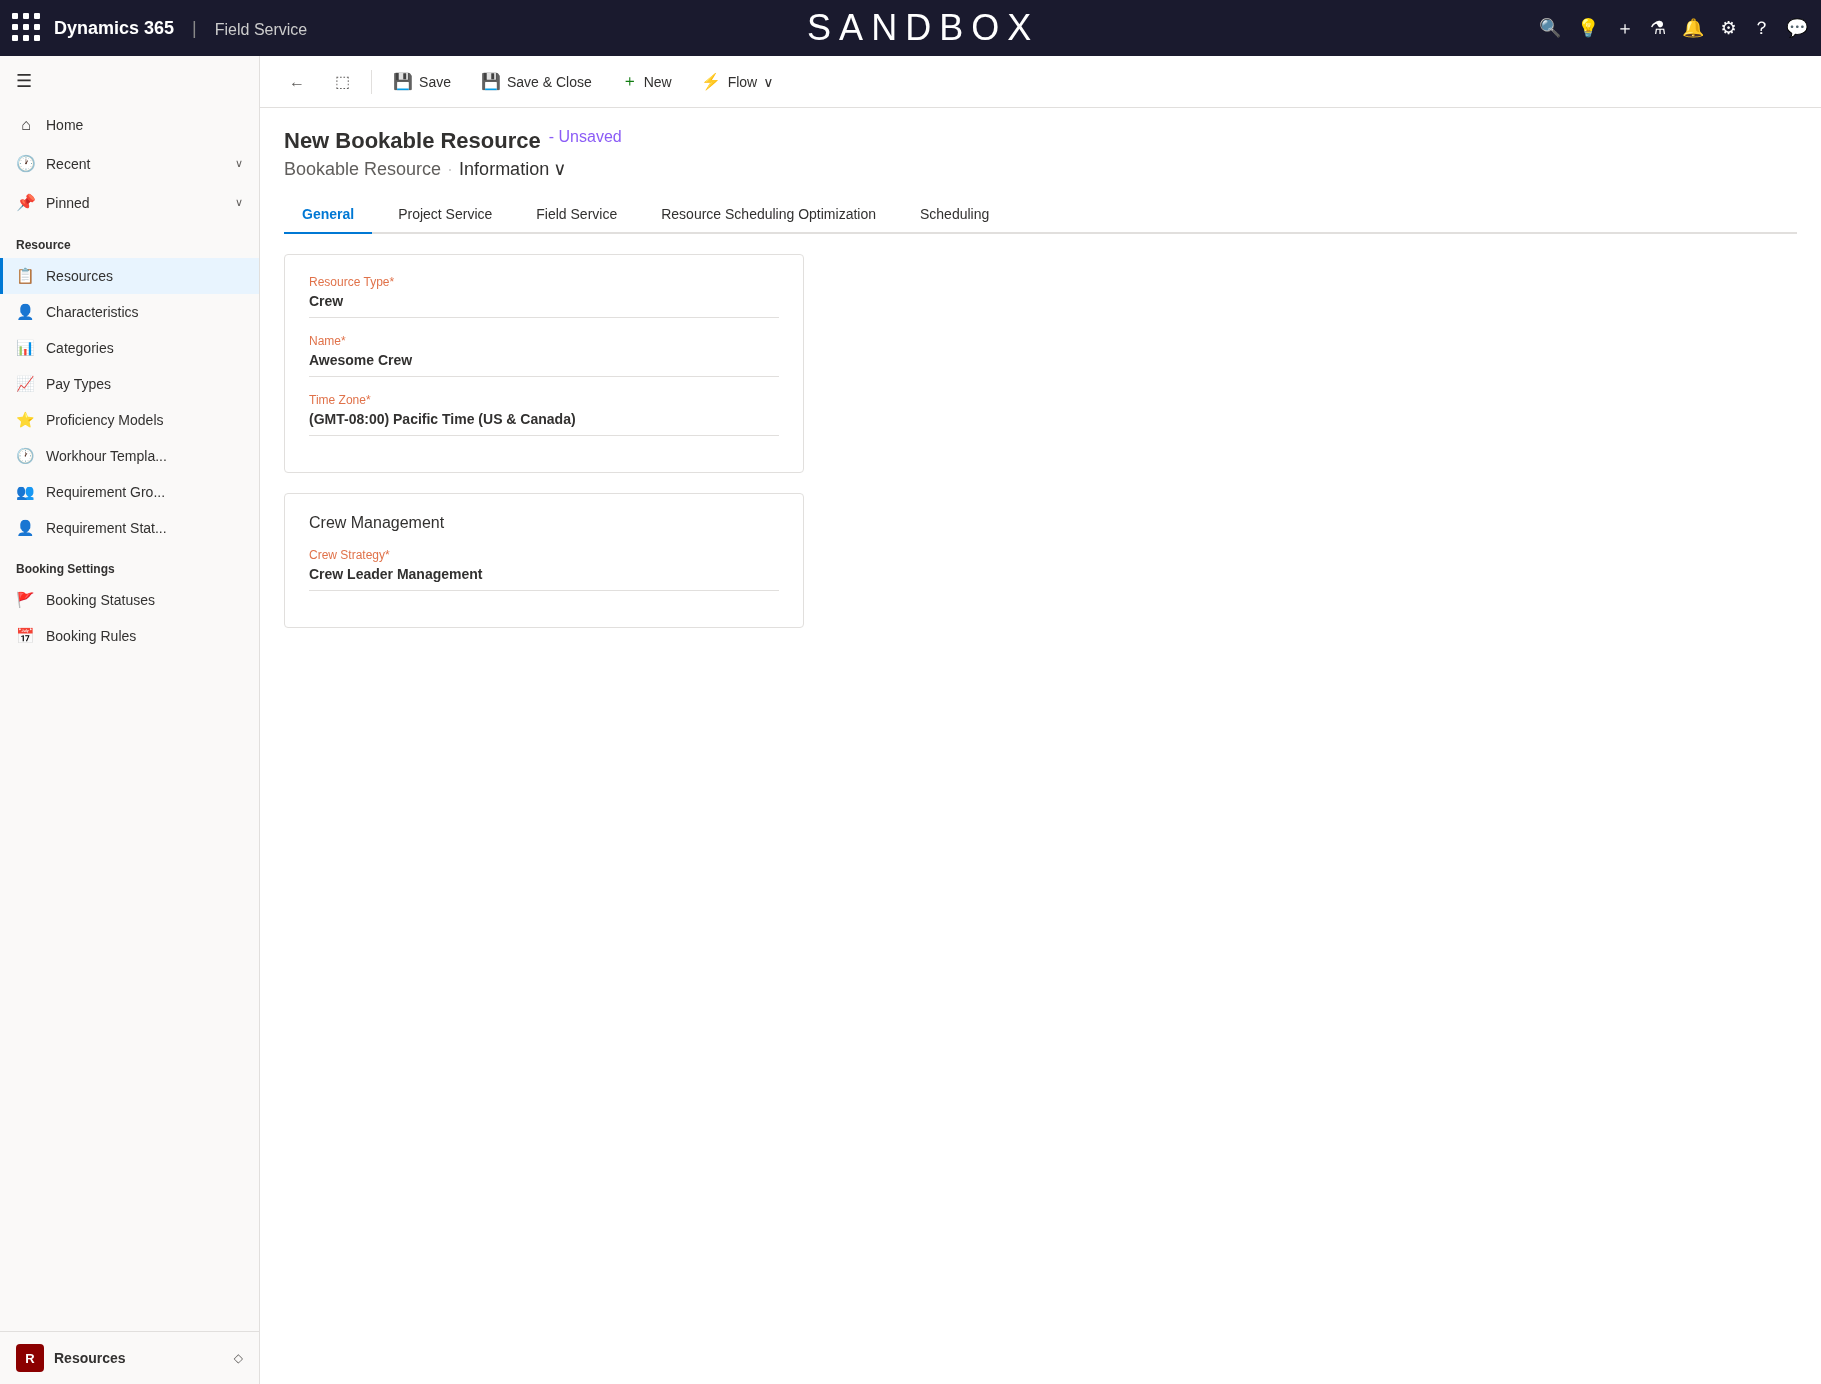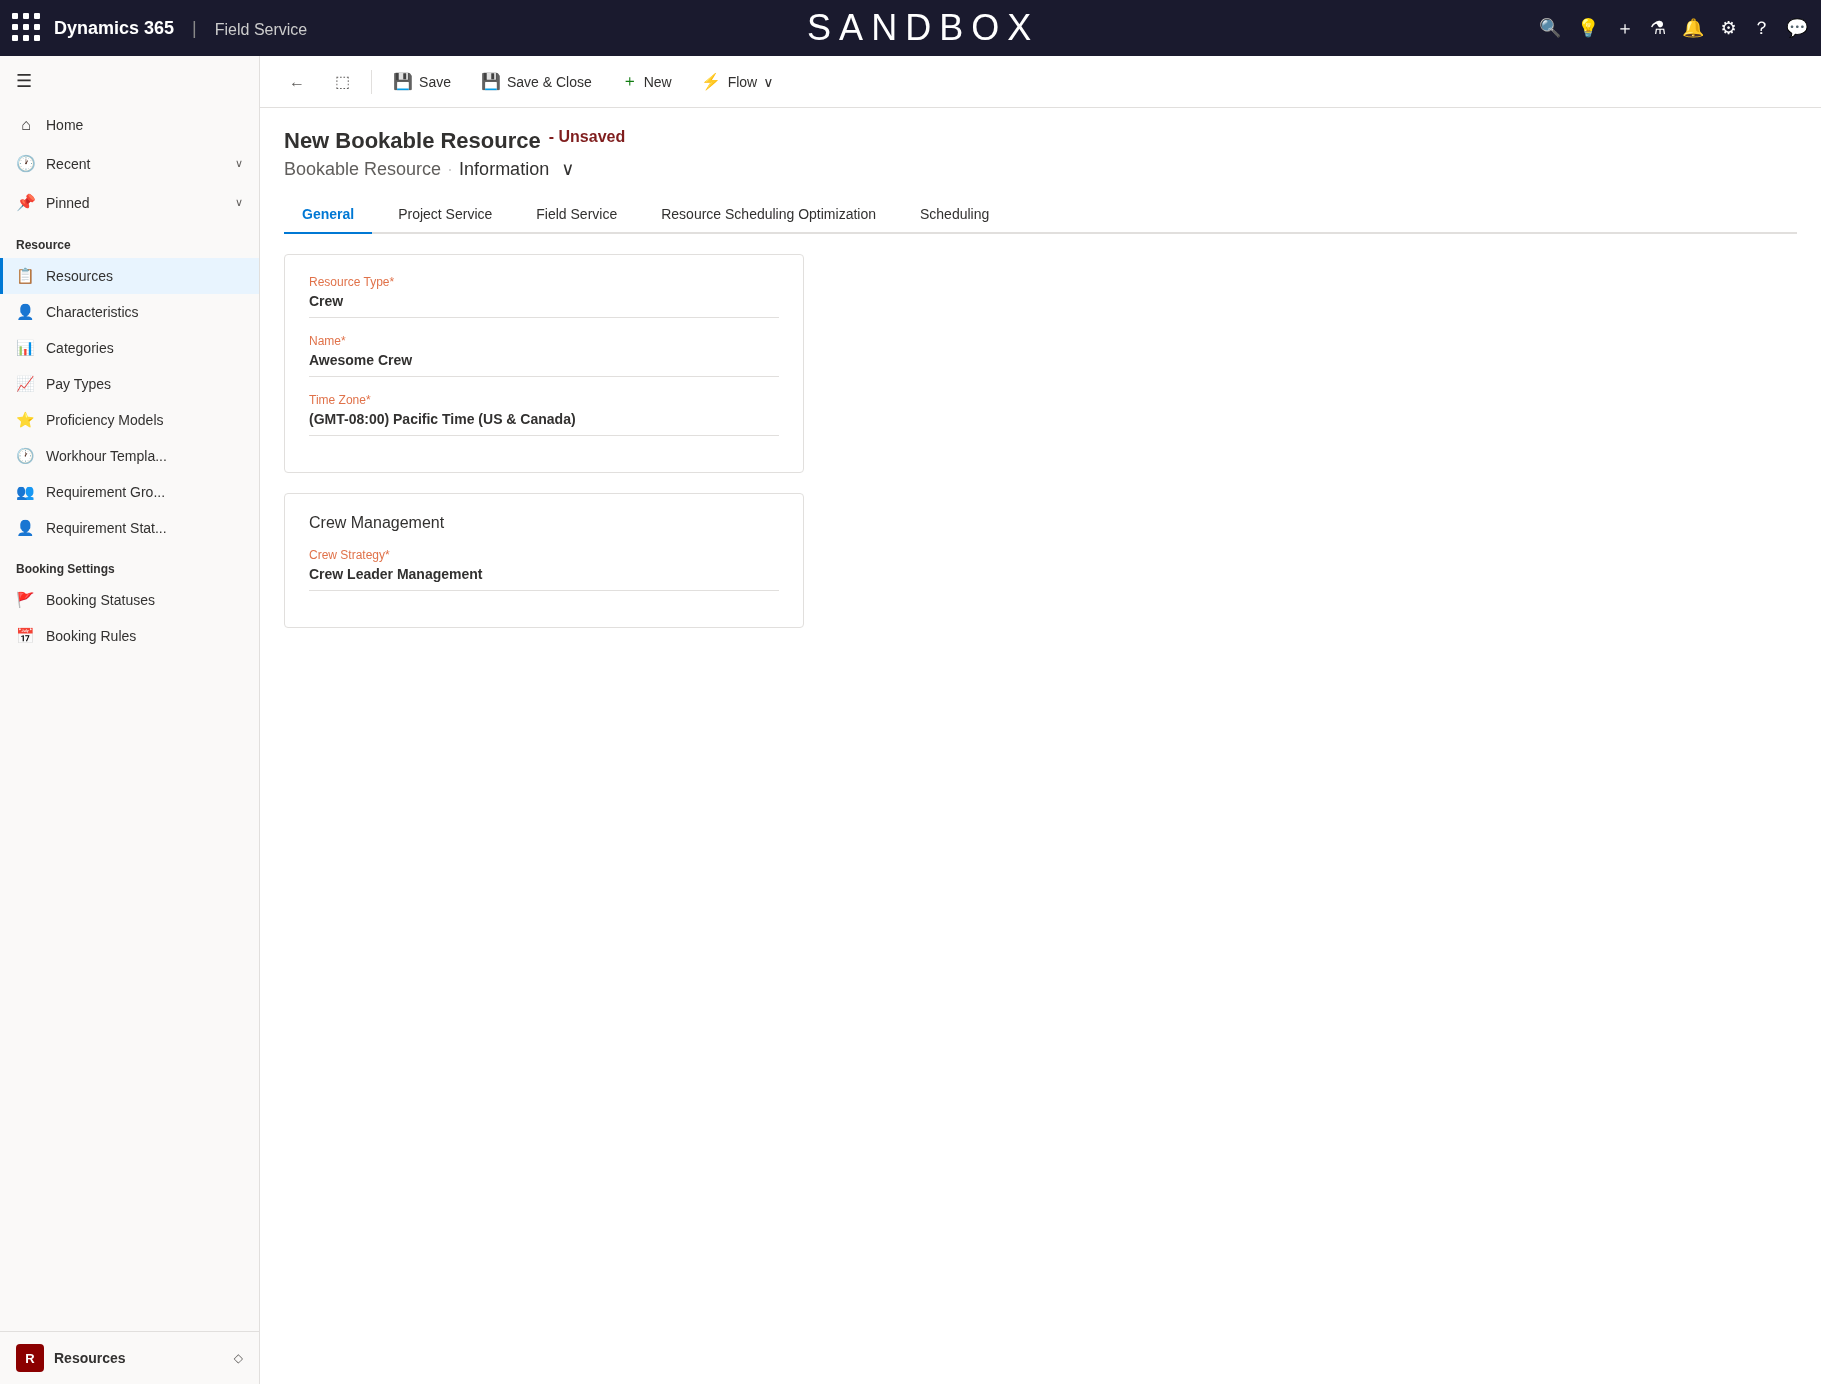--- a/index.html
+++ b/index.html
@@ -208,36 +208,36 @@
     .form-title {
       font-size: 22px;
       font-weight: 600;
       color: #323130;
       display: flex;
       align-items: flex-start;
       gap: 8px;
     }
     .form-title .unsaved {
       font-size: 16px;
-      font-weight: 700;
-      color: #7f1d1d;
+      font-weight: 400;
+      color: #8b5cf6;
     }
     .form-breadcrumb {
       display: flex;
       align-items: center;
       gap: 6px;
       font-size: 18px;
       color: #605e5c;
       margin-top: 4px;
     }
     .form-breadcrumb .bc-separator { color: #ccc; }
     .form-breadcrumb .bc-dropdown {
       display: flex;
       align-items: center;
-      gap: 12px;
+      gap: 4px;
       cursor: pointer;
       color: #323130;
     }
 
     
     .form-tabs {
       display: flex;
       gap: 8px;
       border-bottom: 2px solid #e1dfdd;
       margin-bottom: 20px;

